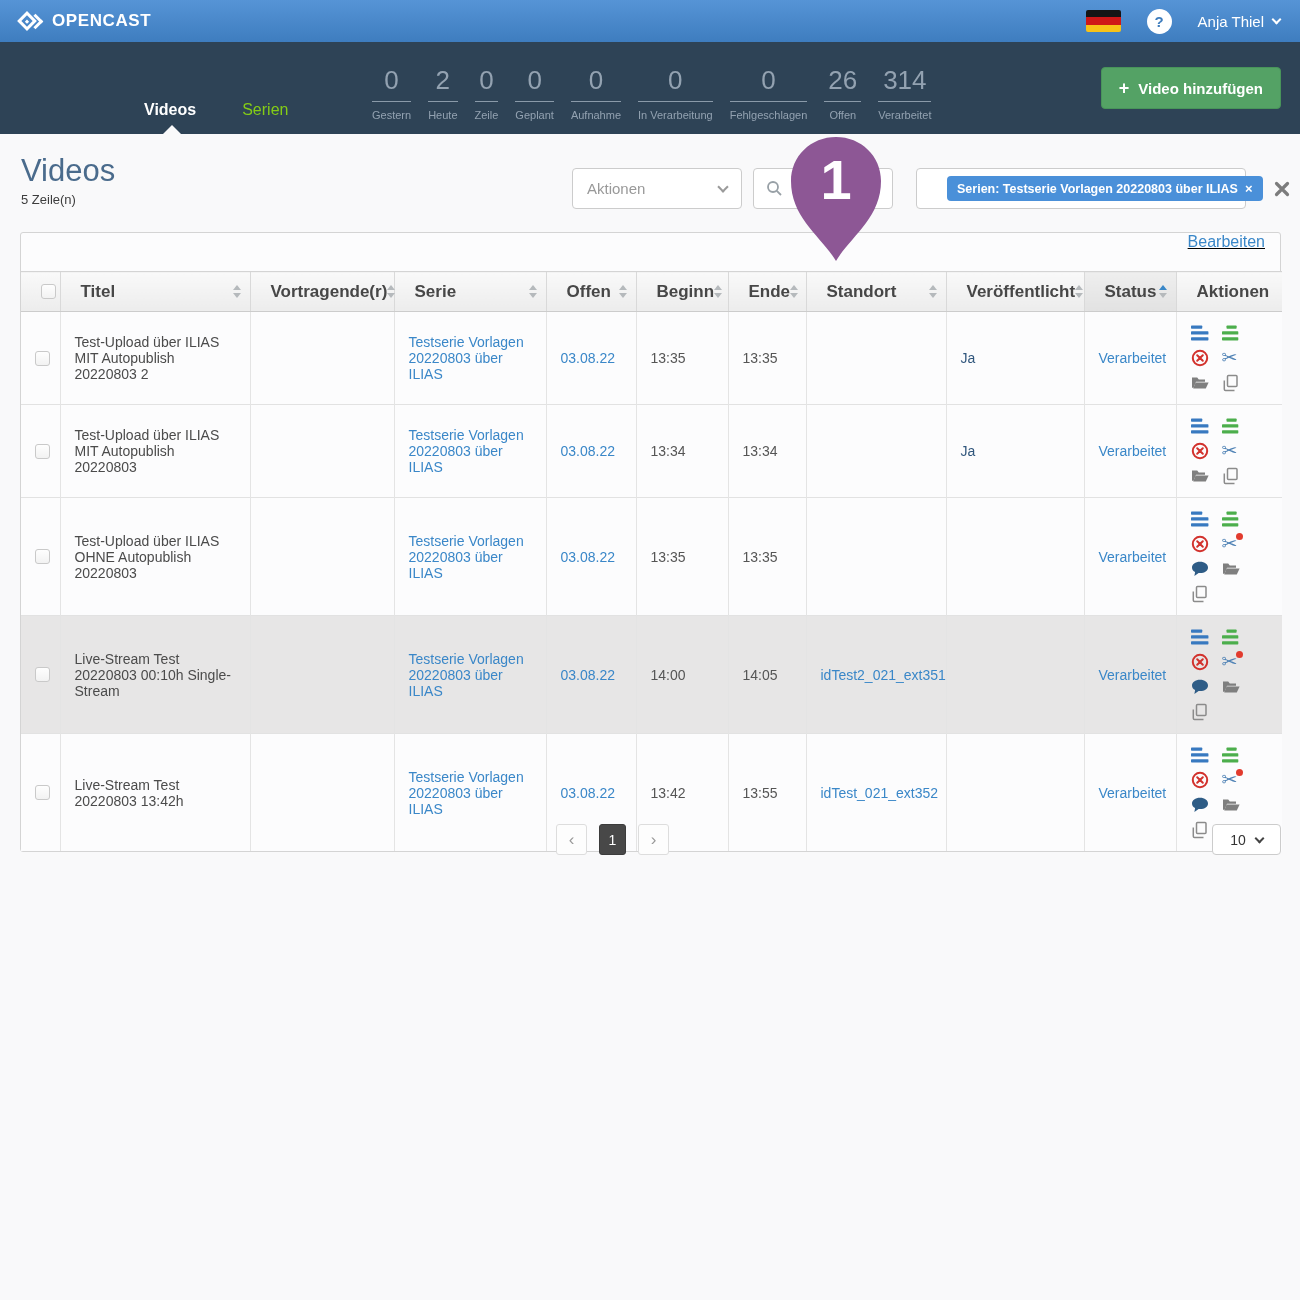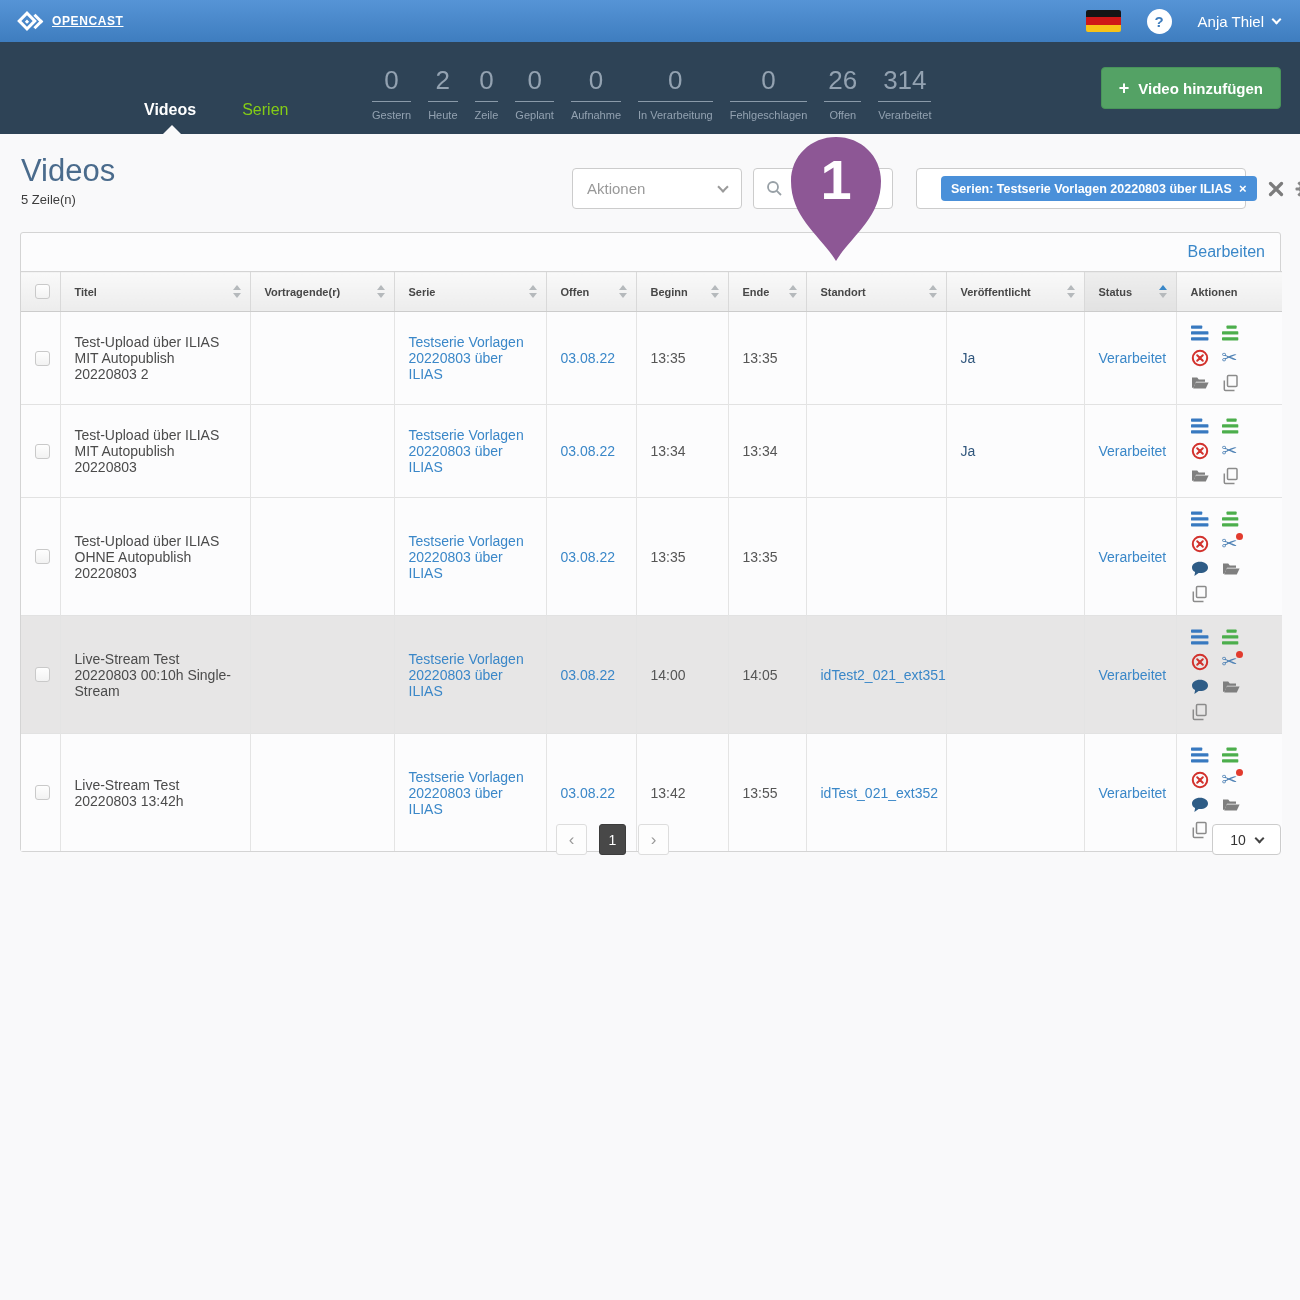--- a/index.html
+++ b/index.html
@@ -9,21 +9,21 @@
   
   .topbar { position:absolute; top:0; left:0; width:1300px; height:42px;
     background:linear-gradient(#5694d6,#3e7dbf); display:flex; align-items:center;
     justify-content:space-between; padding:0 20px; }
   .brand { display:flex; align-items:center; gap:11px; }
   .logo { display:flex; align-items:center; }
   .logo .diamond { width:14px; height:14px; border:3px solid #fff; transform:rotate(45deg); position:relative; }
   .logo .diamond::after { content:''; position:absolute; inset:2.5px; background:#fff; }
   .logo .chev { width:11px; height:11px; border-top:3.5px solid #fff; border-right:3.5px solid #fff;
     transform:rotate(45deg); margin-left:-4px; }
-  .brand-text { color:#fff; font-weight:700; font-size:12px; letter-spacing:.6px;text-decoration:underline; }
+  .brand-text { color:#fff; font-weight:700; font-size:17px; letter-spacing:.6px; }
   .topbar-right { display:flex; align-items:center; gap:26px; }
   .flag { width:35px; height:22px; border-radius:2px;
     background:linear-gradient(#151515 0 33%, #cf1717 33% 66%, #f7c217 66% 100%); }
   .help { width:25px; height:25px; border-radius:50%; background:#fff; color:#3d7cbd;
     font-weight:700; font-size:15px; display:flex; align-items:center; justify-content:center; }
   .user { display:flex; align-items:center; gap:9px; color:#fff; font-size:15px; }
   .chev-down { width:7px; height:7px; border-right:2px solid #fff; border-bottom:2px solid #fff;
     transform:rotate(45deg); margin-top:-4px; }
 
   
@@ -47,40 +47,40 @@
   .page-head { position:absolute; left:21px; top:18px; }
   .page-head h1 { font-size:31px; font-weight:400; color:#4a6b8c; line-height:1.25; }
   .page-head .sub { font-size:13px; color:#3d3d3d; margin-top:1px; }
 
   .ctl { position:absolute; top:34px; height:41px; background:#fff; border:1px solid #ccc; border-radius:4px; }
   .select-aktionen { left:572px; width:170px; display:flex; align-items:center; justify-content:space-between;
     padding:0 14px; color:#999; font-size:15px; cursor:pointer; }
   .sel-chev { width:8px; height:8px; border-right:2px solid #9a9a9a; border-bottom:2px solid #9a9a9a;
     transform:rotate(45deg); margin-top:-4px; }
   .search-box { left:753px; width:140px; display:flex; align-items:center; padding:0 12px; }
-  .filter-box { left:916px; width:330px; display:flex; align-items:center; gap:11px; padding:0 13px; }
+  .filter-box { left:916px; width:330px; display:flex; align-items:center; gap:11px; padding:0 19px; }
   .chip { background:#4a90d9; color:#fff; border-radius:4px; height:25px; display:flex; align-items:center;
     gap:7px; padding:0 10px; font-size:12.5px; font-weight:700; white-space:nowrap; margin-right:auto; }
   .chip .x { cursor:pointer; font-size:13px; }
   .icon-btn { display:flex; align-items:center; cursor:pointer; }
 
   
   .marker { position:absolute; left:789px; top:1px; width:94px; height:127px; z-index:30; pointer-events:none; }
   .marker-num { position:absolute; top:12px; left:0; width:94px; text-align:center;
     color:#fff; font-size:56px; font-weight:600; }
 
   
   .table-wrap { position:absolute; left:20px; top:98px; width:1261px; background:#fcfcfd;
     border:1px solid #d4d4d4; border-radius:3px; }
-  .table-top { height:38px; display:flex; align-items:center; justify-content:flex-end; padding:0 15px; }
+  .table-top { height:38px; display:flex; justify-content:flex-end; padding:0 15px;text-decoration:underline; }
   .lnk { color:#3a87c8; text-decoration:none; }
   table { width:100%; border-collapse:collapse; table-layout:fixed; font-size:14px; }
   thead th { height:40px; background:linear-gradient(#f9f9f9,#ececec); border-top:1px solid #d4d4d4;
-    border-bottom:1px solid #cccccc; border-left:1px solid #d9d9d9; color:#474747; font-size:11px;
-    font-weight:700; text-align:left; padding:0 9px 0 14px; }
+    border-bottom:1px solid #cccccc; border-left:1px solid #d9d9d9; color:#474747; font-size:17px;
+    font-weight:700; text-align:left; padding:0 9px 0 20px; }
   thead th:first-child { border-left:none; }
   thead th.sorted-col { background:linear-gradient(#eeeeee,#e2e2e2); }
   .th-inner { display:flex; align-items:center; justify-content:space-between; }
   .sort { display:inline-flex; flex-direction:column; gap:3px; cursor:pointer; }
   .sort i { display:block; width:0; height:0; border-left:4.5px solid transparent; border-right:4.5px solid transparent; }
   .sort .up { border-bottom:5px solid #b5b9bc; }
   .sort .down { border-top:5px solid #b5b9bc; }
   .sort.sorted .up { border-bottom-color:#3a87c8; }
   tbody td { border-left:1px solid #e4e4e4; border-top:1px solid #e2e2e2; padding:12px 12px 12px 14px;
     vertical-align:middle; color:#4b4b4b; background:#fcfcfd; }

